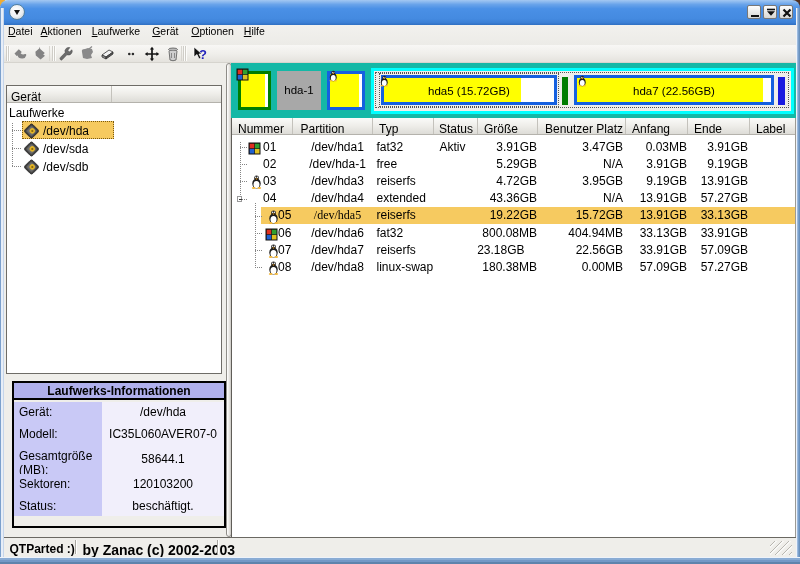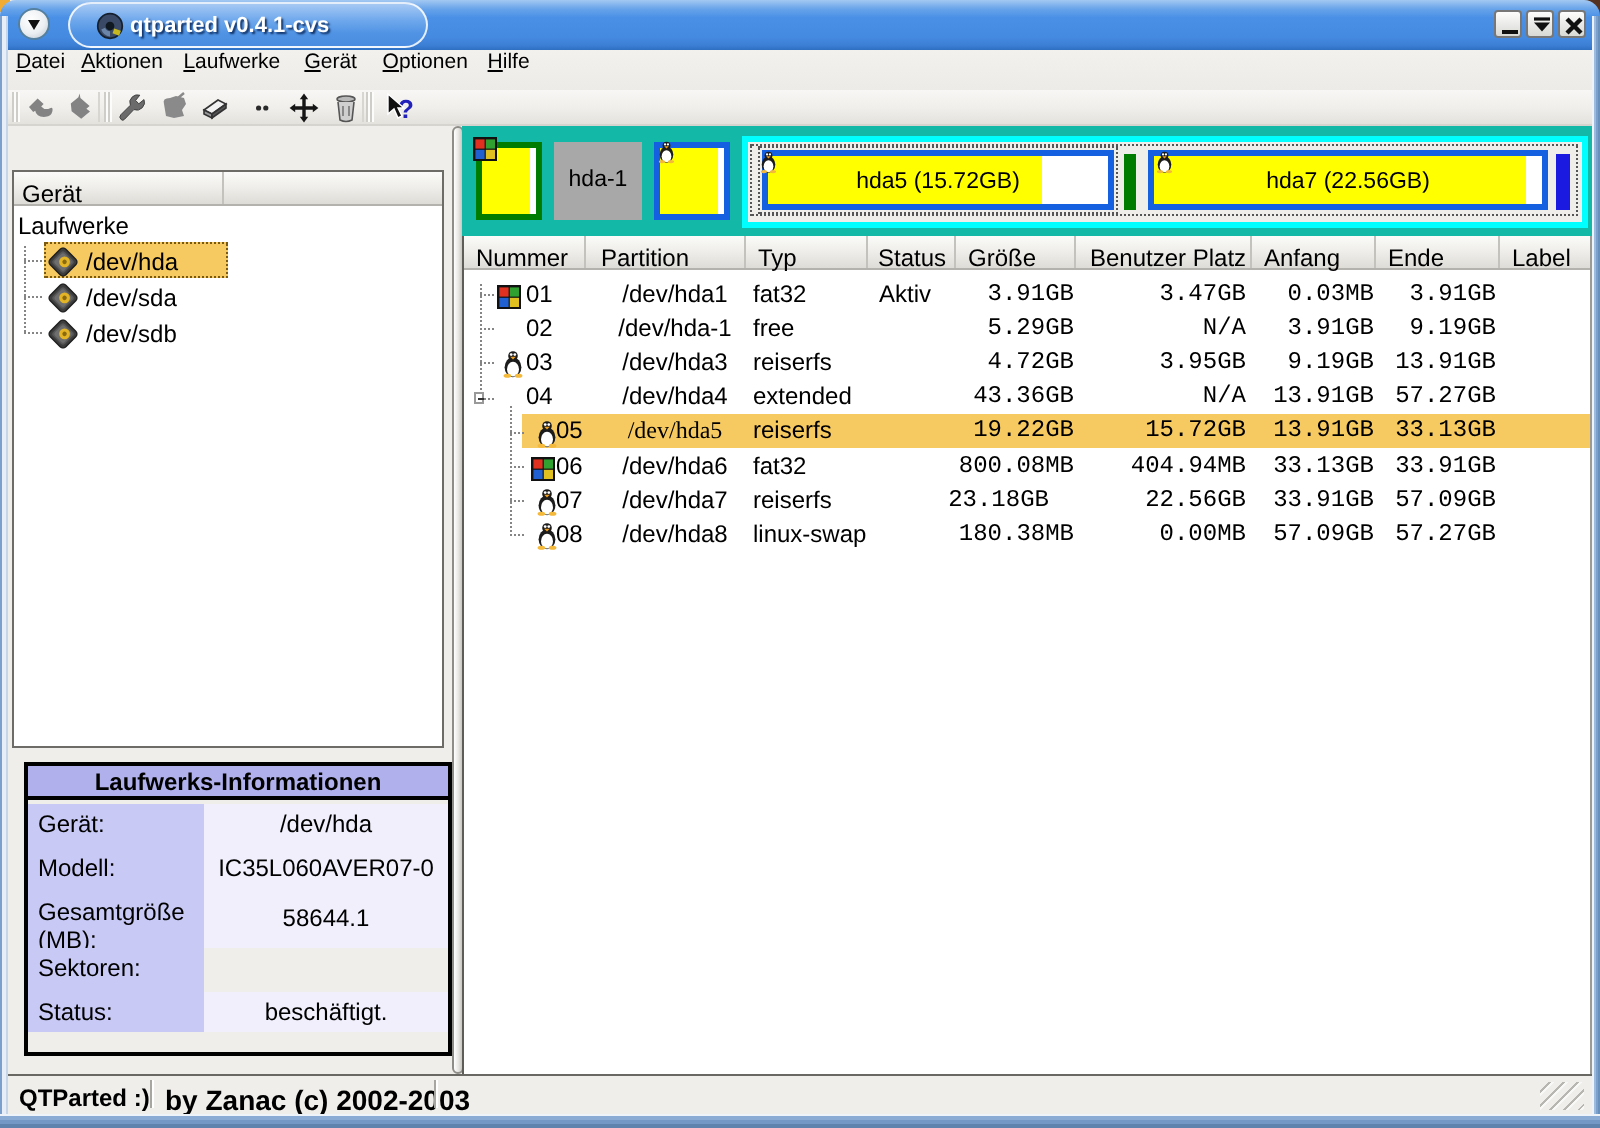--- a/index.html
+++ b/index.html
@@ -91,21 +91,21 @@
 
 
 #rtable { left:231px; top:118px; width:565px; height:420px; background:#fff;
   border-left:1px solid #5f5d58; border-right:1px solid #9c9a94; border-bottom:1px solid #55534e; }
 #thdr { position:absolute; left:0; top:0; width:563px; height:17px;
   background:linear-gradient(180deg,#fbfbf9 0%,#eeede9 50%,#dddcd7 100%);
   border-bottom:1px solid #b4b2ac; font-size:12px; }
 #thdr span { position:absolute; top:4px; }
 #thdr i { position:absolute; top:0; width:1px; height:16px; background:#c4c2bc; font-style:normal; }
 .cell { position:absolute; font-size:12px; color:#000; height:17.2px; line-height:17.2px; white-space:nowrap; }
-.num { text-align:right;font-family:Liberation Mono, monospace; }
+.num { text-align:right; }
 #rowsel { position:absolute; left:29px; top:89.3px; width:534px; height:17.2px; background:#f6ca60; }
 
 
 #statustop { left:4px; top:537px; width:792px; height:1px; background:#6a6862; }
 #statusbar { left:4px; top:538px; width:792px; height:19px; background:#efeeea;
   font-size:12px; font-weight:bold; }
 #statusbar span { position:absolute; top:3.5px; }
 .ssep { position:absolute; top:2px; width:2px; height:14px;
   background:linear-gradient(90deg,#a8a6a0 0 1px,#ffffff 1px 2px); }
 #grip { position:absolute; left:766px; top:3px; width:22px; height:14px;
@@ -113,28 +113,20 @@
 </style>
 </head>
 <body>
 <div id="corner-tl" class="abs"></div>
 <div id="corner-tr" class="abs"></div>
 <div id="borderL" class="abs"></div>
 <div id="borderR" class="abs"></div>
 <div id="borderB" class="abs"></div>
 <div id="titlebar" class="abs">
   <div id="menubtn" class="abs"></div>
-  <div id="caption" class="abs">qtparted v0.4.1-cvs
-    <svg id="appicon" class="abs" viewBox="0 0 16 16">
-      <circle cx="8" cy="8" r="7" fill="#3a4a66" stroke="#15202e" stroke-width="1"></circle>
-      <circle cx="8" cy="8" r="2.5" fill="#101820"></circle>
-      <path d="M3 10 A6 6 0 0 0 8 14 L8 11 A3 3 0 0 1 5.2 9 Z" fill="#6b85a8"></path>
-      <rect x="10" y="10" width="4" height="3" fill="#c8b820" transform="rotate(20 12 11)"></rect>
-    </svg>
-  </div>
   <div id="btnmin" class="wbtn abs">
       <svg width="14" height="14">
         <path d="M3 10 H11" stroke="#111" stroke-width="2"></path>
       </svg>
     </div>
   <div id="btnmax" class="wbtn abs">
       <svg width="14" height="14">
         <path d="M3 3.5 H11" stroke="#111" stroke-width="1.6"></path>
         <path d="M3 5.2 H11 L7 9.8 Z" fill="#111"></path>
       </svg>
@@ -251,20 +243,21 @@
     <div class="iprow" style="top:41px; height:22px;">
         <div class="ipl">Modell:</div>
         <div class="ipr">IC35L060AVER07-0</div>
       </div>
     <div class="iprow" style="top:63px; height:28px;">
         <div class="ipl">Gesamtgröße (MB):</div>
         <div class="ipr" style="padding-top:6px">58644.1</div>
       </div>
     <div class="iprow" style="top:91px; height:22px;">
         <div class="ipl">Sektoren:</div>
+        <div class="ipr">120103200</div>
       </div>
     <div class="iprow" style="top:113px; height:20px;">
         <div class="ipl">Status:</div>
         <div class="ipr">beschäftigt.</div>
       </div>
   </div>
 </div>
 <div id="splitter" class="abs"></div>
 
 <div id="chart" class="abs">

